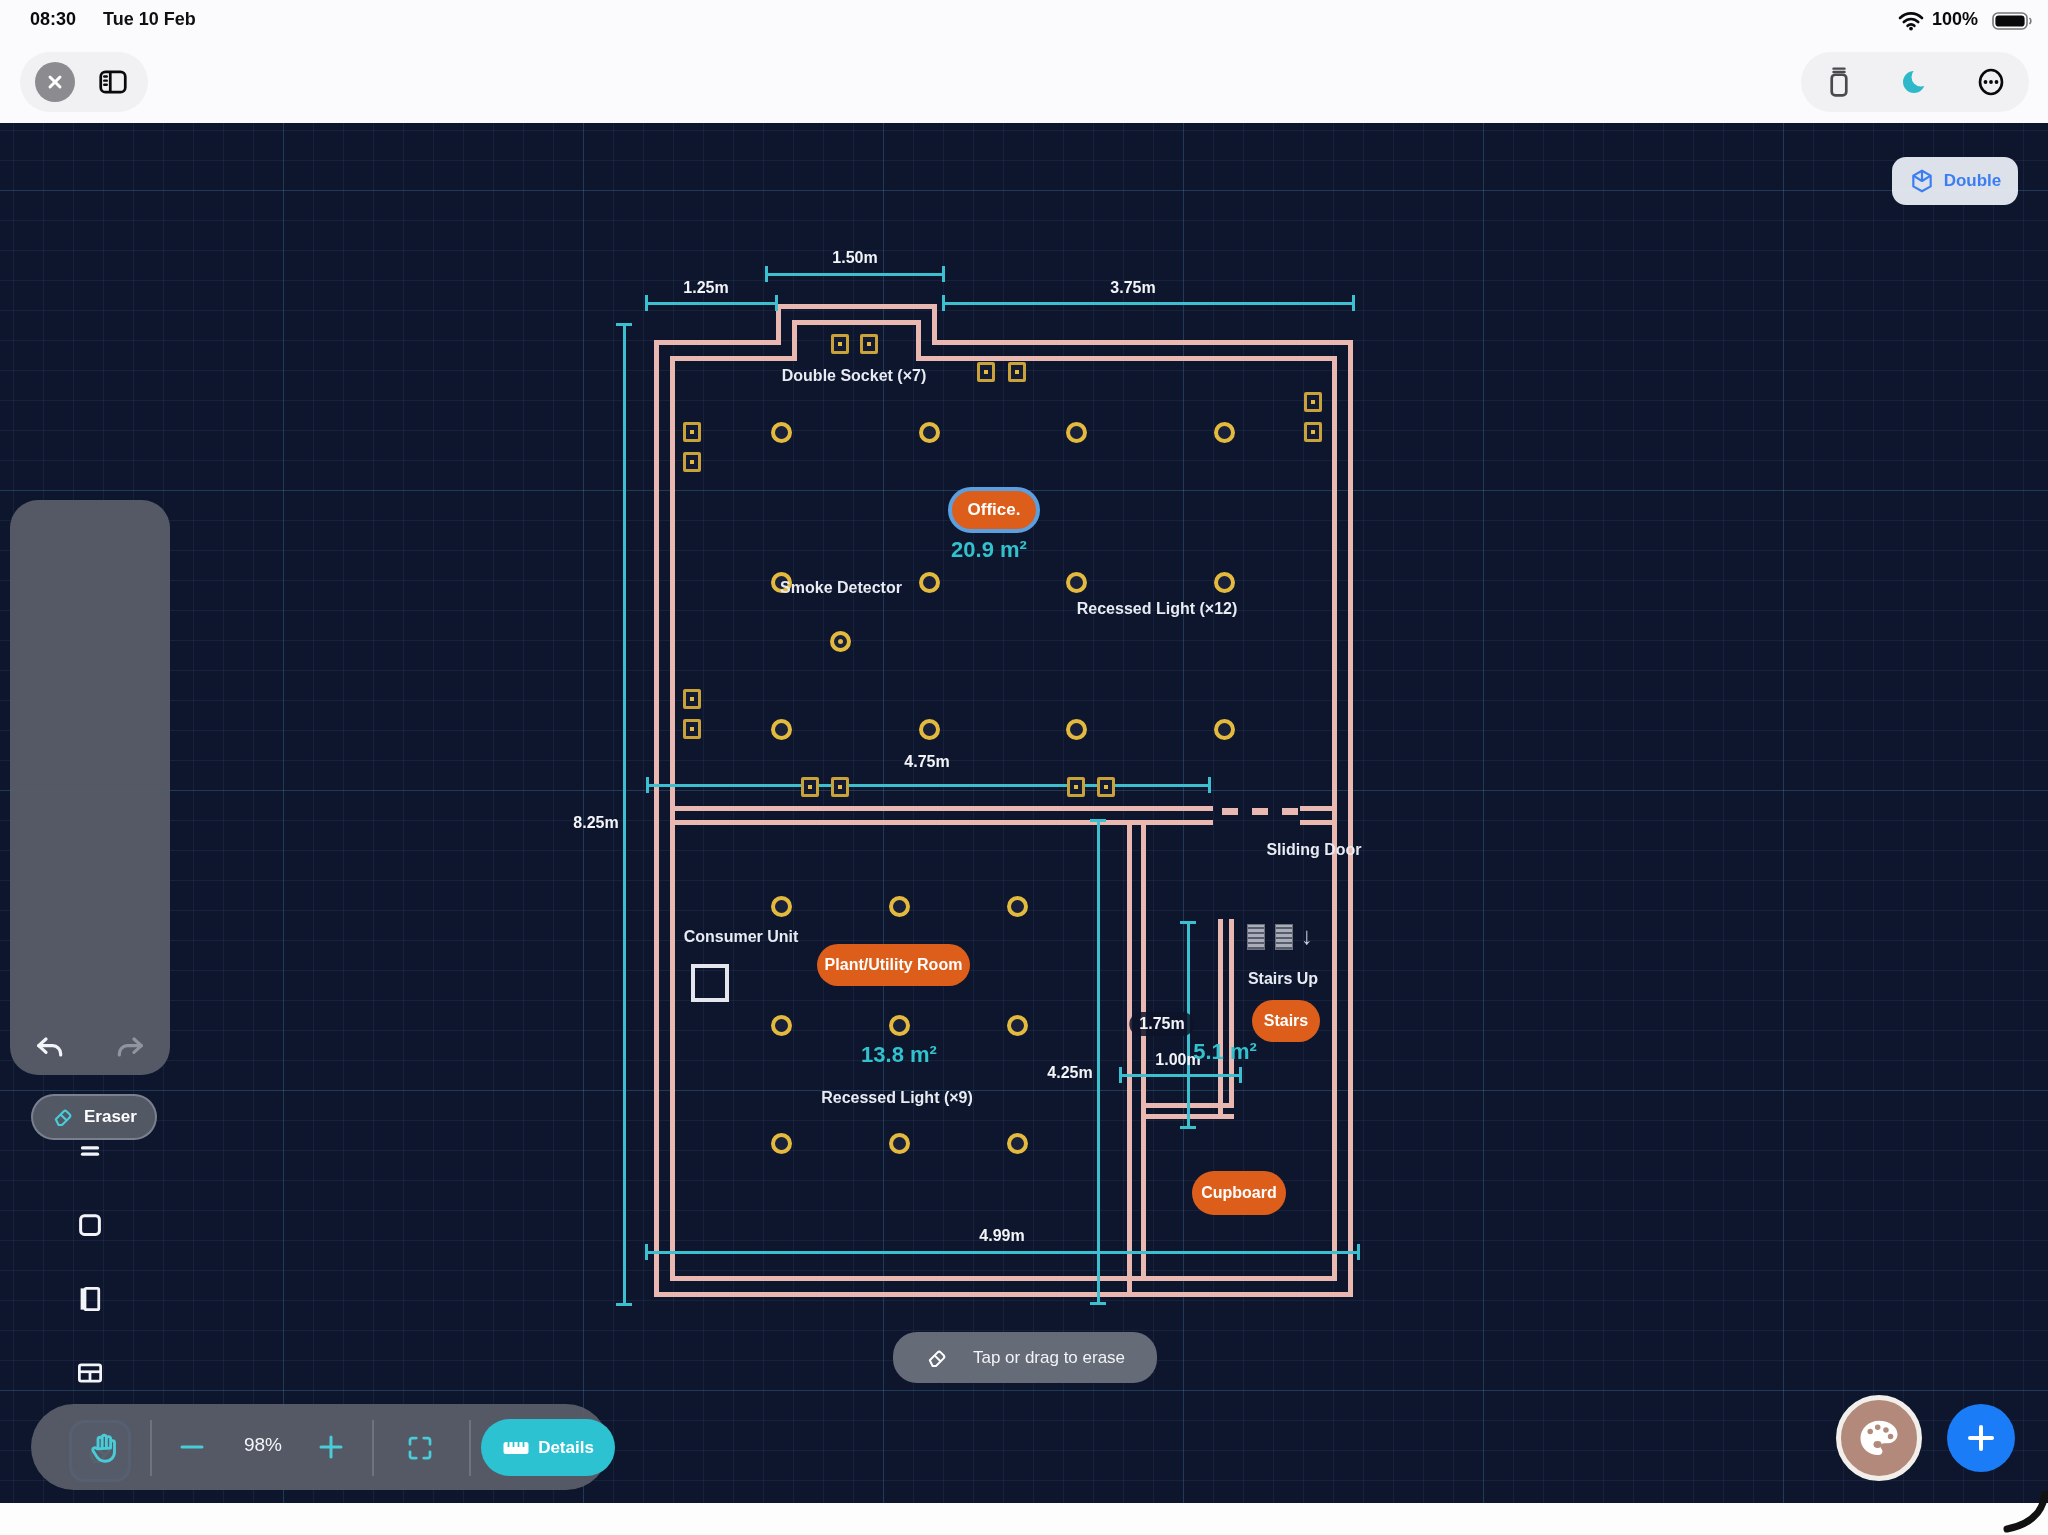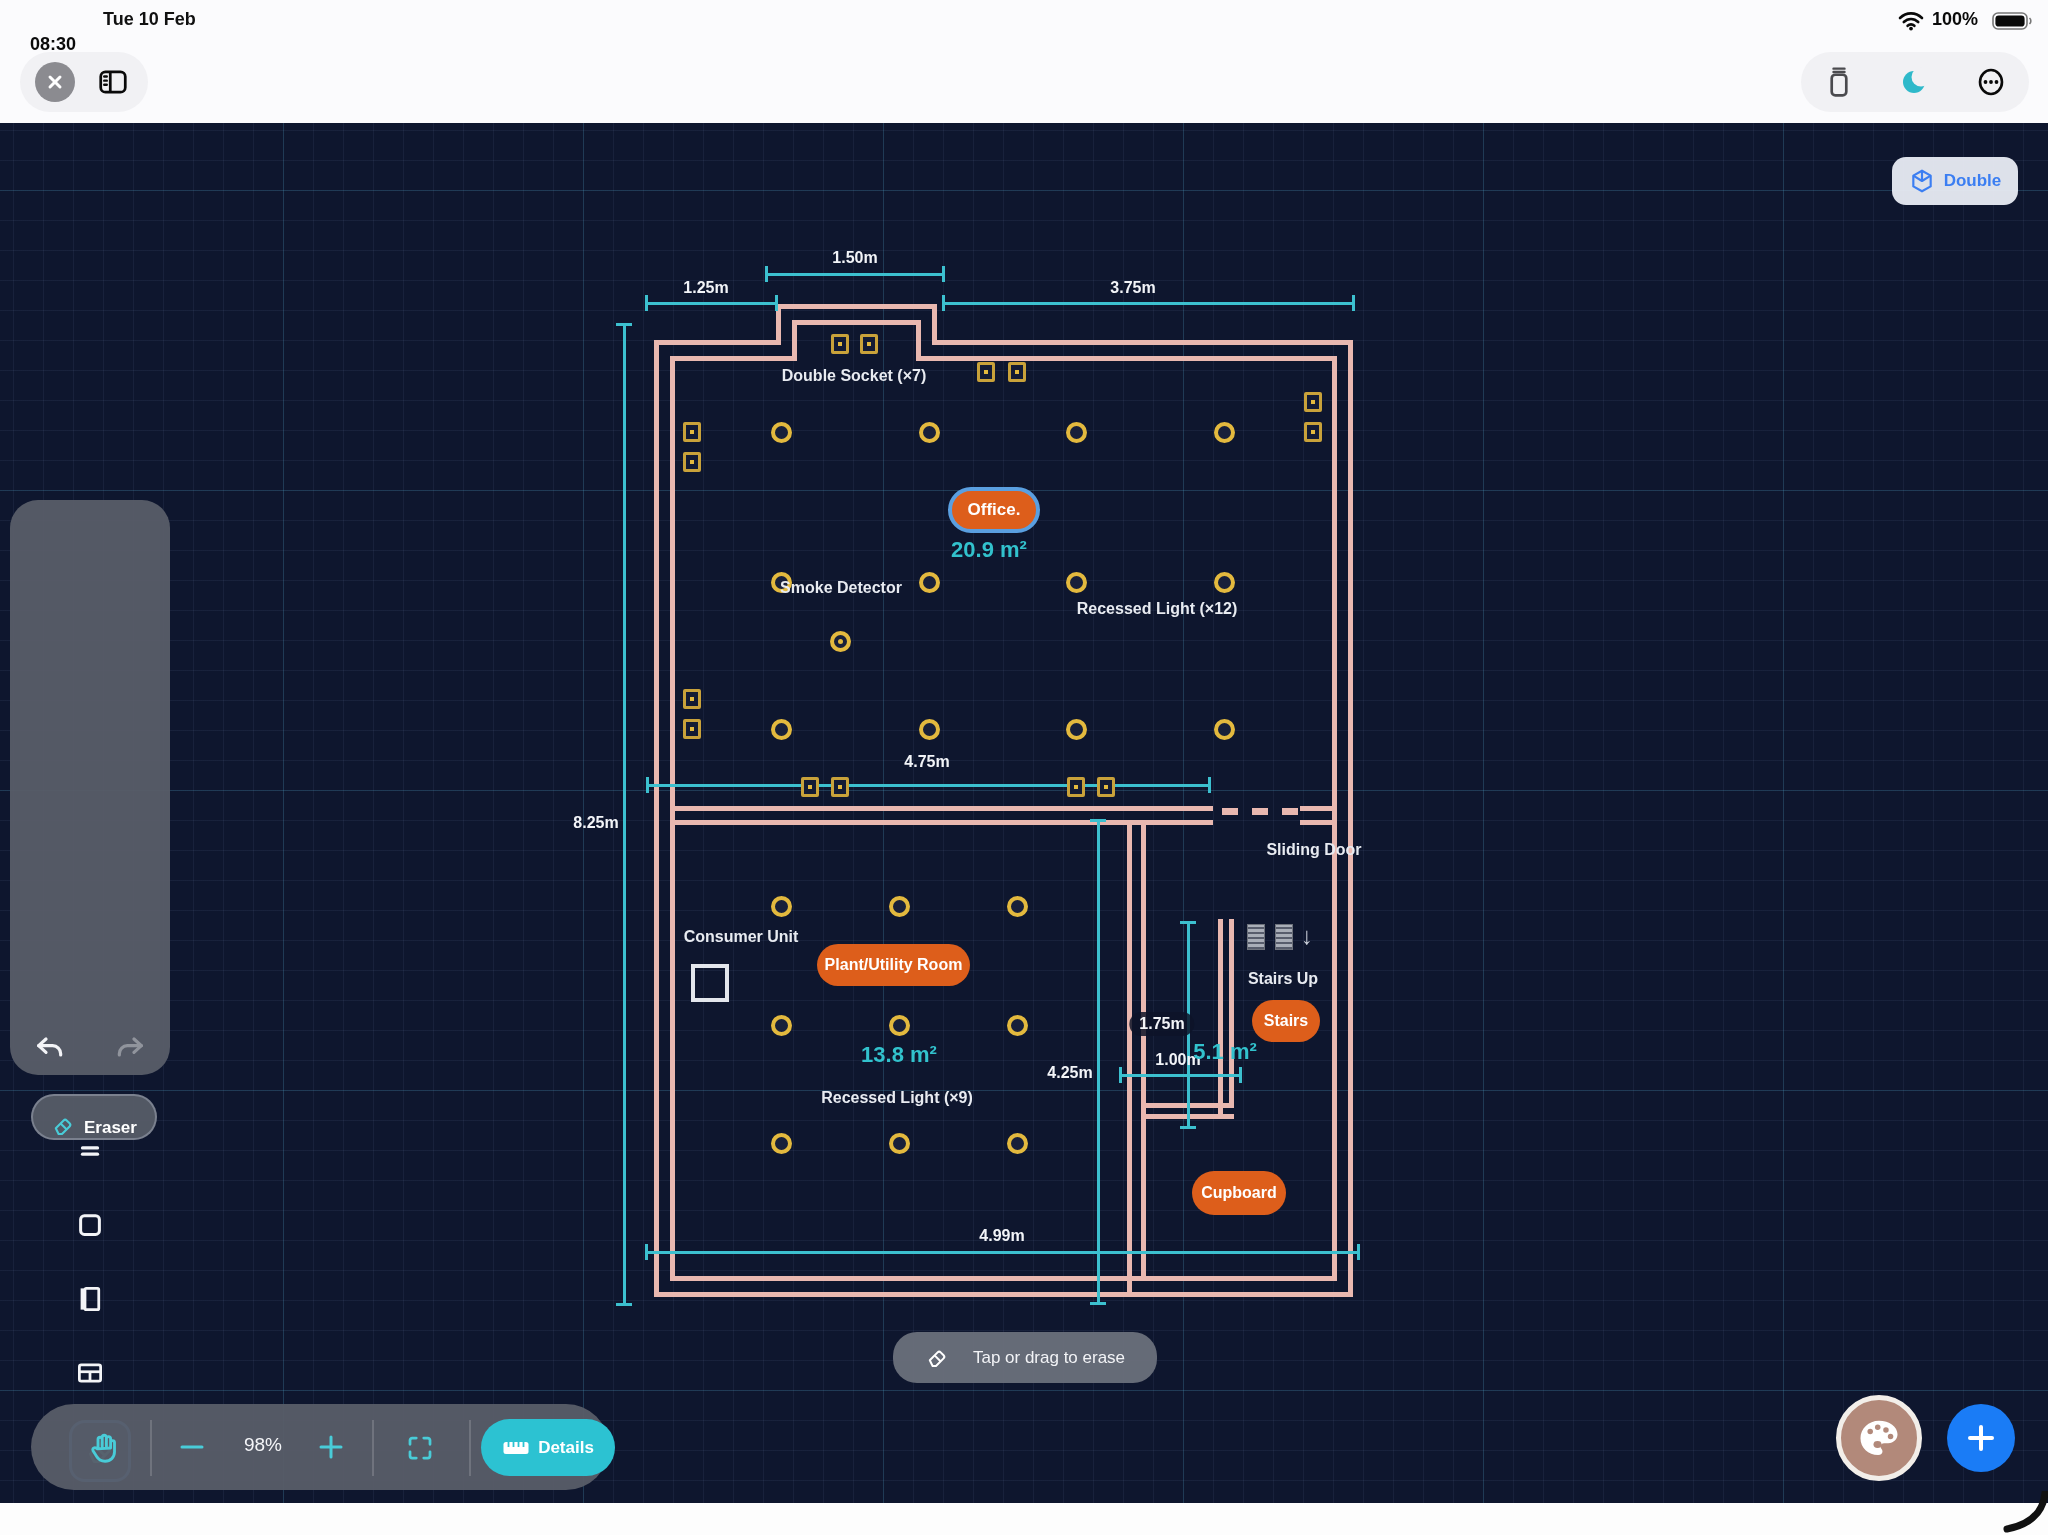--- a/index.html
+++ b/index.html
@@ -39,21 +39,21 @@
   .smoke::after{content:"";position:absolute;left:4px;top:4px;width:5px;height:5px;border-radius:50%;background:#e3b93e;}
   .tread{position:absolute;width:16px;height:24px;background:#a9aeb8;border:1px solid #6d727c;
      background-image:repeating-linear-gradient(0deg, rgba(20,26,46,0.55) 0 2px, transparent 2px 5px);z-index:4;}
   .cunit{position:absolute;width:30px;height:30px;border:4px solid #e3e6ec;background:transparent;z-index:4;}
   
   .panel{position:absolute;background:rgba(88,93,104,0.95);border-radius:28px;z-index:20;}
   .toolbtn{position:absolute;left:0;width:160px;display:flex;justify-content:center;cursor:pointer;color:#f3f4f7;}
   .tool-selected{position:absolute;left:59px;width:62px;height:62px;border-radius:16px;border:3px solid #3f9bf0;
      background:rgba(63,131,210,0.32);box-sizing:border-box;display:flex;align-items:center;justify-content:center;color:#3fd0d8;}
   .pill-dark{position:absolute;display:flex;align-items:center;background:rgba(86,92,103,0.95);border-radius:24px;z-index:20;color:#fff;}
-  #eraser-pill{border:2px solid rgba(170,180,196,0.45);align-items:flex-end;}
+  #eraser-pill{border:2px solid rgba(170,180,196,0.45);}
   .teal{color:#49ccd8;}
   .zdivider{position:absolute;top:16px;width:2px;height:56px;background:rgba(255,255,255,0.16);}
   #details-btn{position:absolute;left:450px;top:15px;width:134px;height:57px;background:#2cc2d2;border-radius:29px;
      display:flex;align-items:center;justify-content:center;gap:8px;color:#fff;font-size:17px;font-weight:700;cursor:pointer;}
   .fab{position:absolute;border-radius:50%;display:flex;align-items:center;justify-content:center;z-index:20;cursor:pointer;}
   #assets-btn{position:absolute;left:1892px;top:157px;width:126px;height:48px;background:rgba(233,236,244,0.95);
      border-radius:14px;display:flex;align-items:center;justify-content:center;gap:9px;z-index:20;cursor:pointer;
      color:#3b7ef2;font-size:17px;font-weight:600;}
   #bottombar{position:absolute;left:0;top:1503px;width:2048px;height:32px;background:#fdfdfd;z-index:30;}
   svg{display:block;}
@@ -185,21 +185,21 @@
   <div class="badge" style="left:817px;top:944px;width:153px;height:42px;font-size:16px;">Plant/Utility Room</div>
   <div class="badge" style="left:1252px;top:1000px;width:68px;height:42px;font-size:16px;">Stairs</div>
   <div class="badge" style="left:1192px;top:1171px;width:94px;height:44px;font-size:16px;">Cupboard</div>
 
   <div class="cunit" style="left:691px;top:964px;"></div>
   <div class="tread" style="left:1247px;top:924px;"></div>
   <div class="tread" style="left:1275px;top:924px;"></div>
 </div>
 
 <div id="header">
-  <div class="abs statustext" style="left:30px;top:9px;margin-top:25px;">08:30</div>
+  <div class="abs statustext" style="left:30px;top:9px;">08:30</div>
   <div class="abs statustext datetext" style="left:103px;top:9px;">Tue 10 Feb</div>
 
   <div class="abs" style="left:1898px;top:11px;">
     <svg width="26" height="20" viewBox="0 0 26 20">
           <g fill="none" stroke="#0a0a0a" stroke-width="2.6" stroke-linecap="round">
       <path d="M2 7 C5.2 3.9 8.9 2.4 13 2.4 S20.8 3.9 24 7"></path>
       <path d="M5.8 11 C7.9 9 10.3 8 13 8 s5.1 1 7.2 3"></path>
       <path d="M9.6 14.8 C10.6 13.9 11.7 13.4 13 13.4 s2.4 .5 3.4 1.4"></path>
           </g>
       <circle cx="13" cy="17.6" r="1.9" fill="#0a0a0a"></circle>

